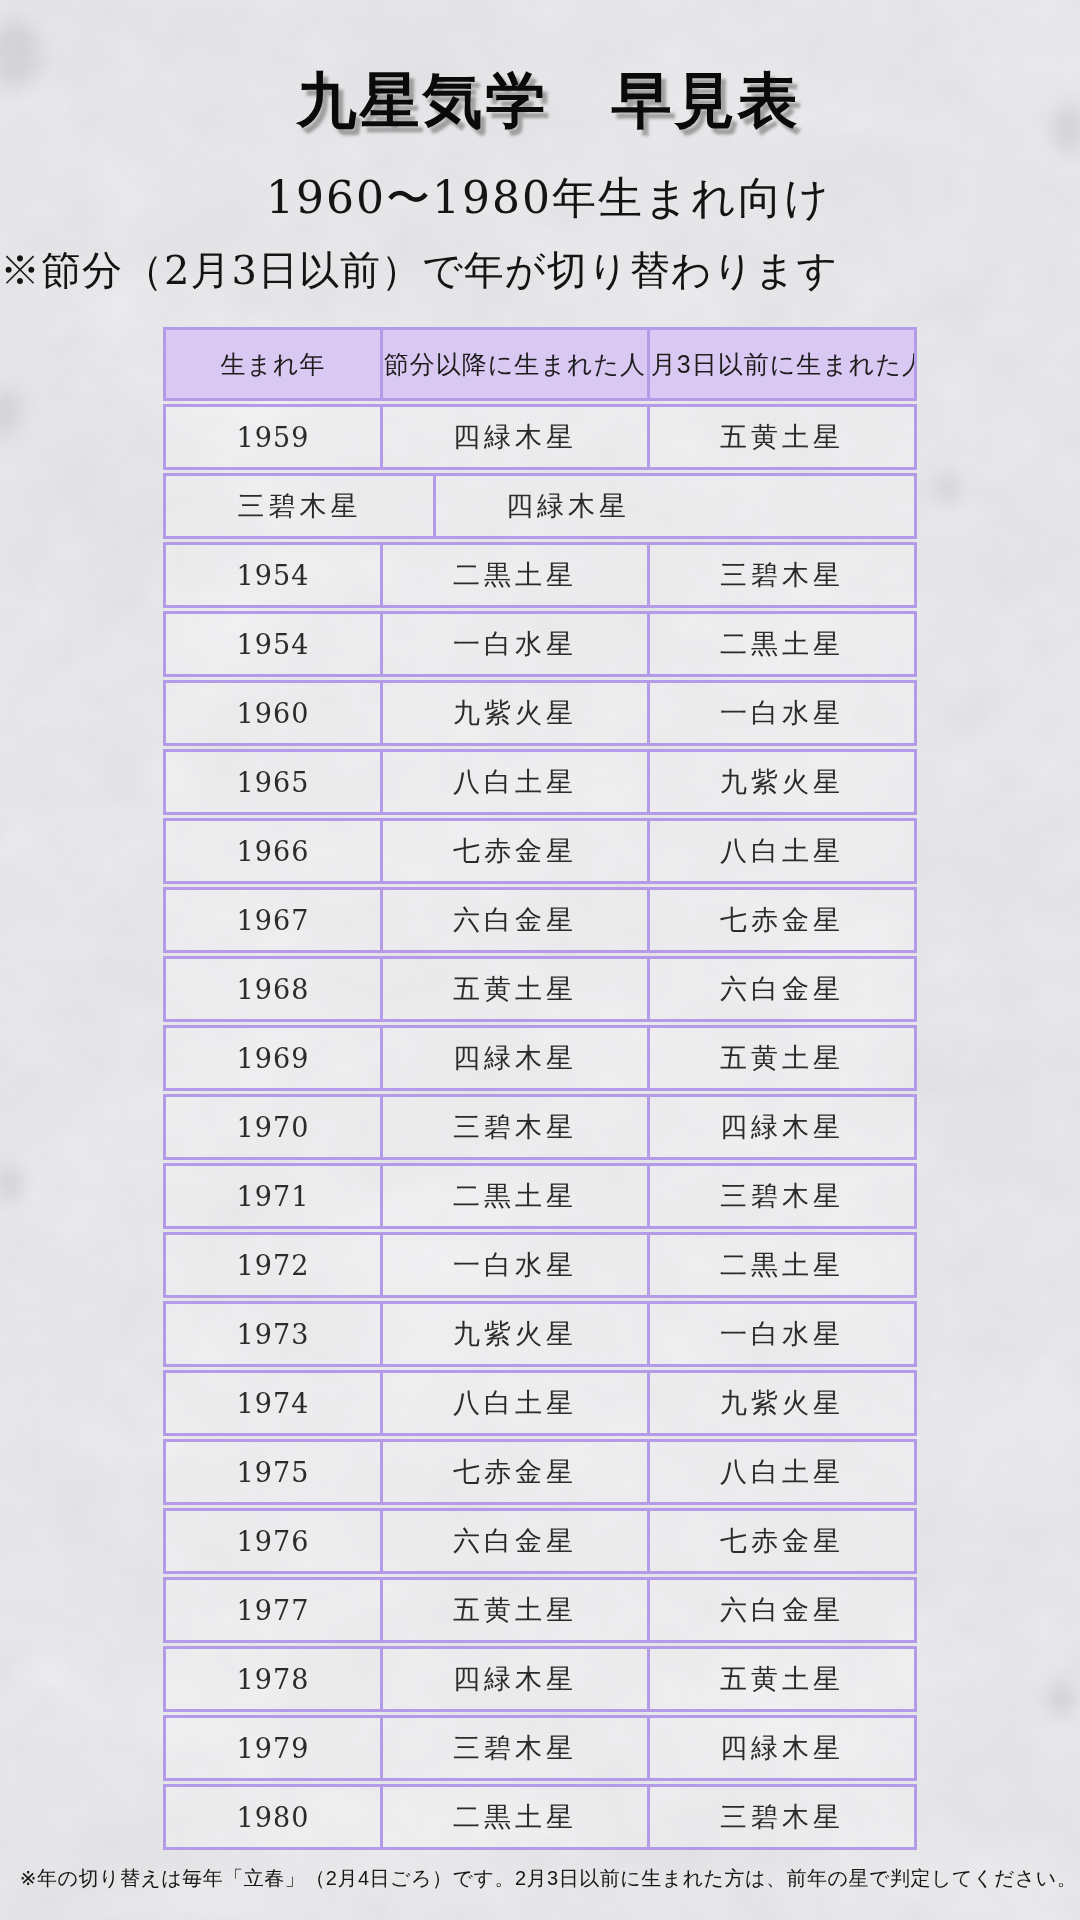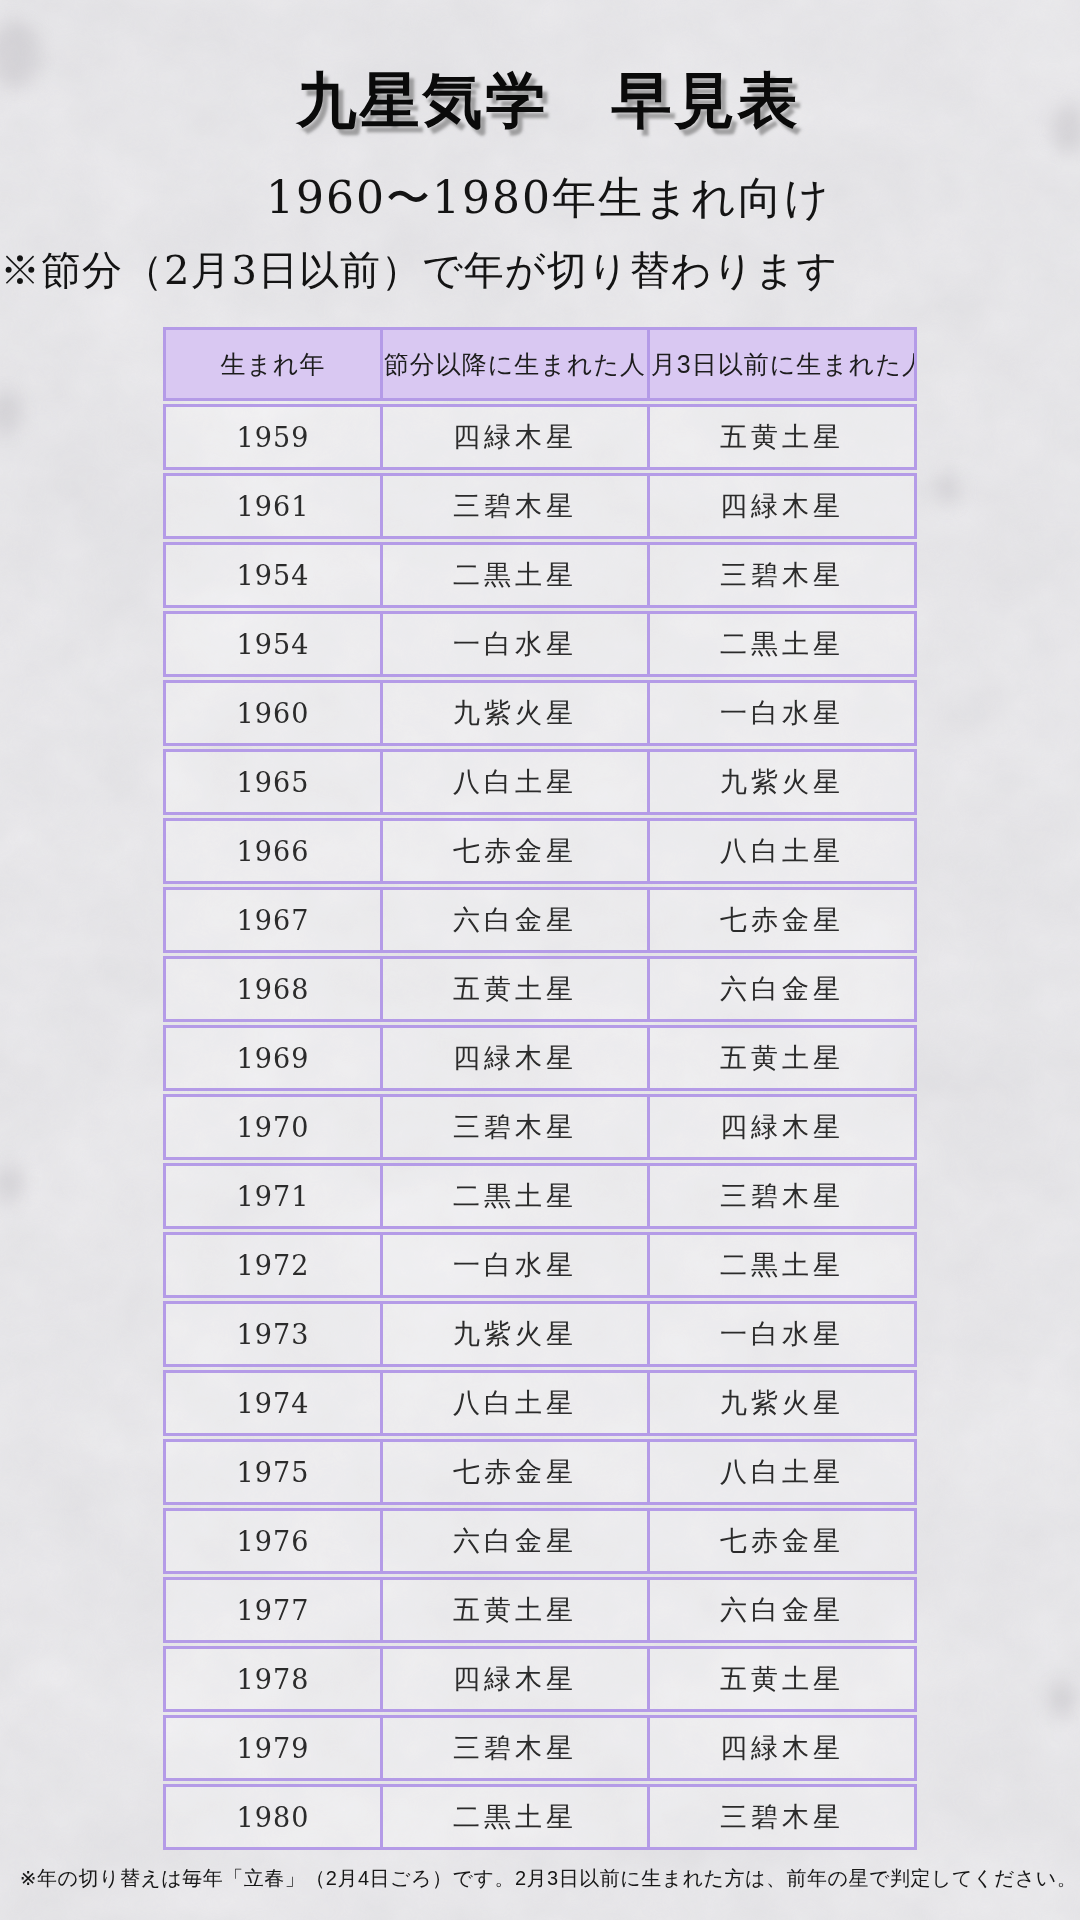--- a/index.html
+++ b/index.html
@@ -168,21 +168,20 @@
         <div class="td col-before">2月3日以前に生まれた人</div>
       </div>
       <div id="rows">
   <div class="tr body-row">
     <div class="td col-year">1959</div>
     <div class="td col-after">四緑木星</div>
     <div class="td col-before">五黄土星</div>
   </div>
 
   <div class="tr body-row">
-    <div class="td col-year">1961</div>
     <div class="td col-after">三碧木星</div>
     <div class="td col-before">四緑木星</div>
   </div>
 
   <div class="tr body-row">
     <div class="td col-year">1954</div>
     <div class="td col-after">二黒土星</div>
     <div class="td col-before">三碧木星</div>
   </div>
 

